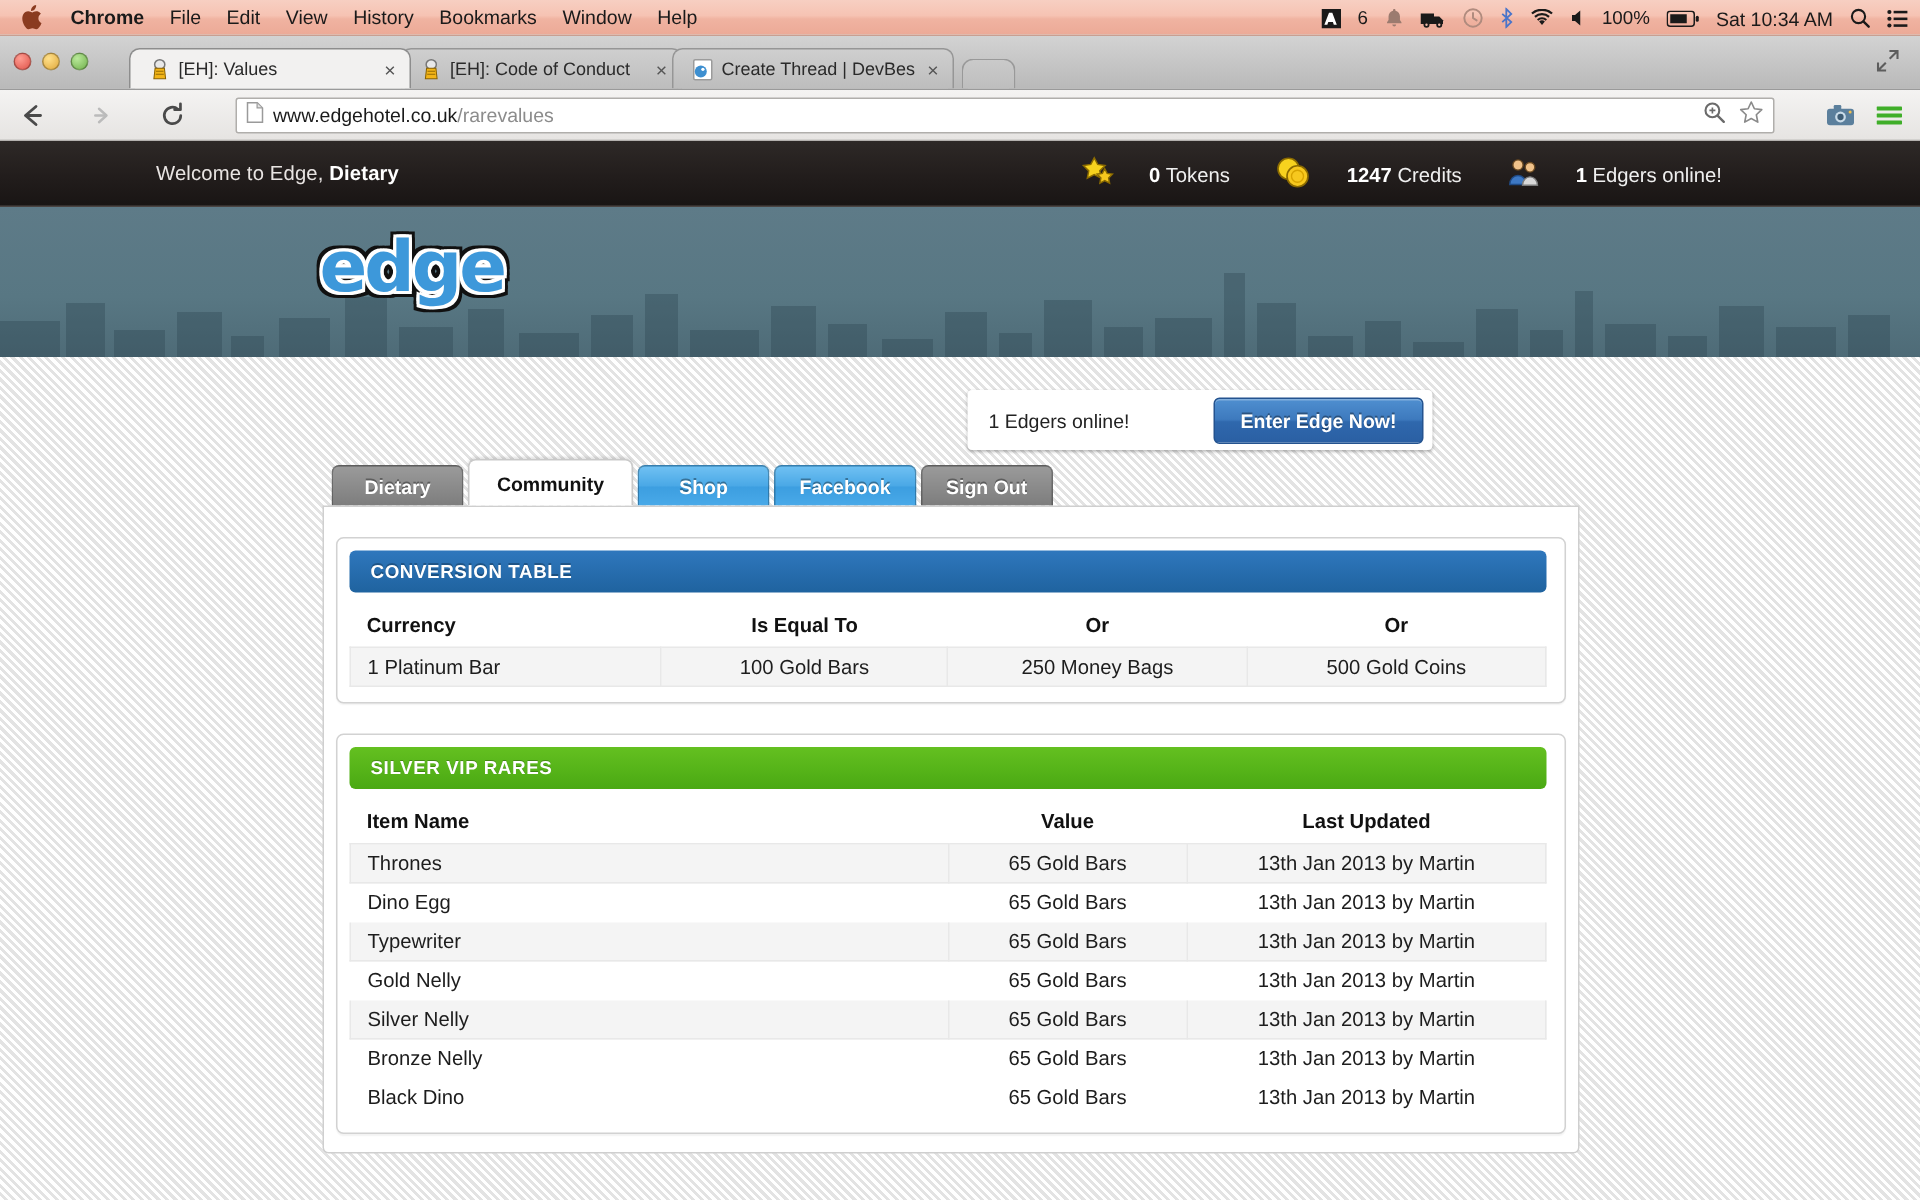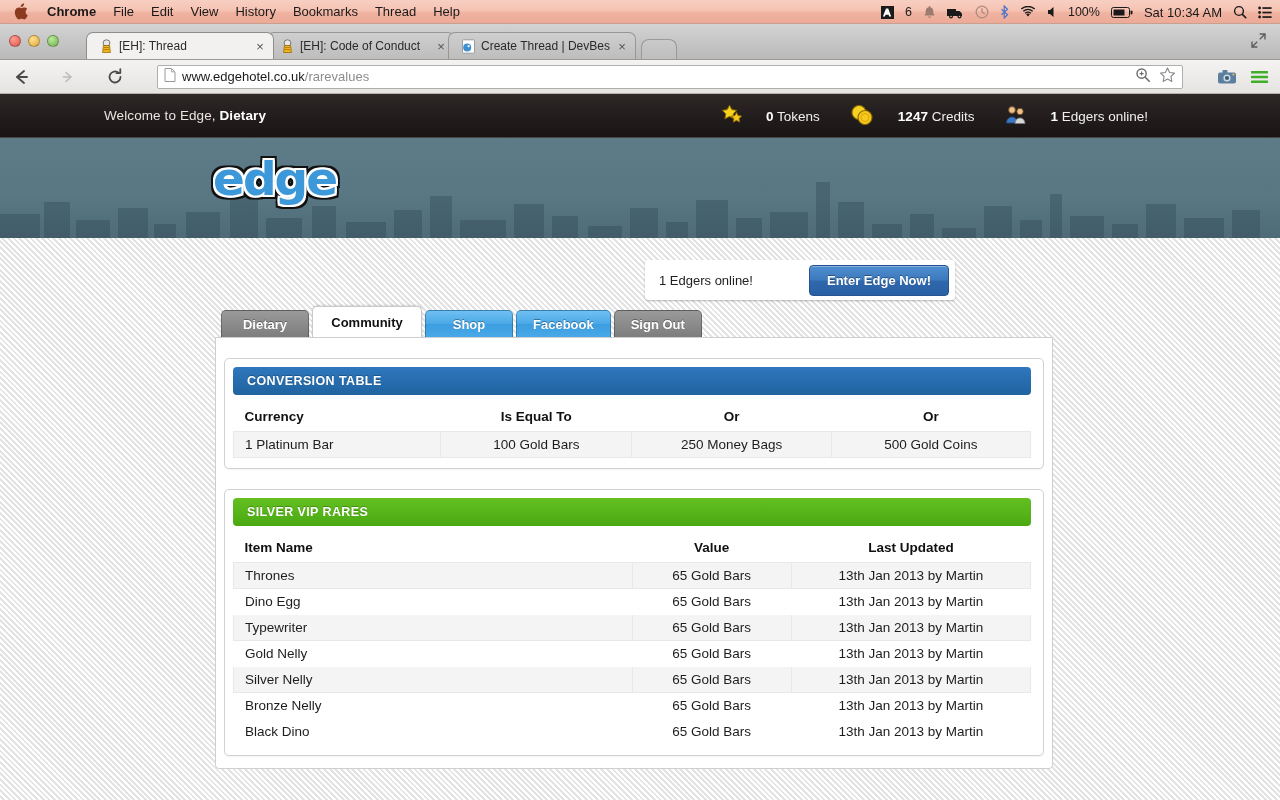--- a/index.html
+++ b/index.html
@@ -239,21 +239,21 @@
         <path d="M9.2 3.1c.6-.75 1-1.75.9-2.8-.85.05-1.9.6-2.5 1.3-.55.65-1.05 1.65-.9 2.65.95.05 1.9-.5 2.5-1.15z" fill="#8a3b20"></path>
         <path d="M11.6 9.1c-.02-2 1.63-2.95 1.7-3-.93-1.36-2.37-1.55-2.88-1.57-1.23-.12-2.4.72-3.02.72-.62 0-1.58-.7-2.6-.68-1.34.02-2.57.78-3.26 1.97-1.39 2.42-.36 6 1 7.96.66.96 1.45 2.04 2.48 2 1-.04 1.38-.65 2.58-.65 1.2 0 1.54.65 2.6.63 1.07-.02 1.75-.98 2.4-1.95.76-1.12 1.07-2.2 1.09-2.26-.02-.01-2.09-.81-2.1-3.17z" fill="#8a3b20"></path>
       </svg>
     </span>
     <span class="mac-item bold">Chrome</span>
     <span class="mac-item">File</span>
     <span class="mac-item">Edit</span>
     <span class="mac-item">View</span>
     <span class="mac-item">History</span>
     <span class="mac-item">Bookmarks</span>
-    <span class="mac-item">Thread</span>
+    <span class="mac-item">Window</span>
     <span class="mac-item">Help</span>
   </div>
   <div class="mac-right">
     <span class="mr-ico">
       <svg width="13" height="13" viewBox="0 0 13 13">
           <rect x="0" y="0" width="13" height="13" fill="#1a1a1a"></rect>
           <path d="M5 2.5h2.2l3 8h-2l-.6-1.8H4.5l-.6 1.8h-2z" fill="#fff"></path>
         </svg>
     </span>
     <span class="battlabel">6</span>
@@ -338,21 +338,21 @@
 
     <div class="tabs">
       <div class="tab active">
         <span class="tab-fav">
           <svg width="15" height="15" viewBox="0 0 15 15">
               <ellipse cx="7.5" cy="4" rx="3.4" ry="3.2" fill="#e8e8e8" stroke="#777"></ellipse>
               <path d="M4.4 6.5h6.2l.8 7H3.6z" fill="#f2b417" stroke="#8a6200" stroke-width=".7"></path>
               <path d="M5 8.5h5M4.8 10.5h5.4" stroke="#8a6200" stroke-width=".6"></path>
             </svg>
         </span>
-        <span class="tab-title">[EH]: Thread</span>
+        <span class="tab-title">[EH]: Values</span>
         <span class="tab-x">×</span>
       </div>
       <div class="tab">
         <span class="tab-fav">
           <svg width="15" height="15" viewBox="0 0 15 15">
               <ellipse cx="7.5" cy="4" rx="3.4" ry="3.2" fill="#e8e8e8" stroke="#777"></ellipse>
               <path d="M4.4 6.5h6.2l.8 7H3.6z" fill="#f2b417" stroke="#8a6200" stroke-width=".7"></path>
               <path d="M5 8.5h5M4.8 10.5h5.4" stroke="#8a6200" stroke-width=".6"></path>
             </svg>
         </span>

